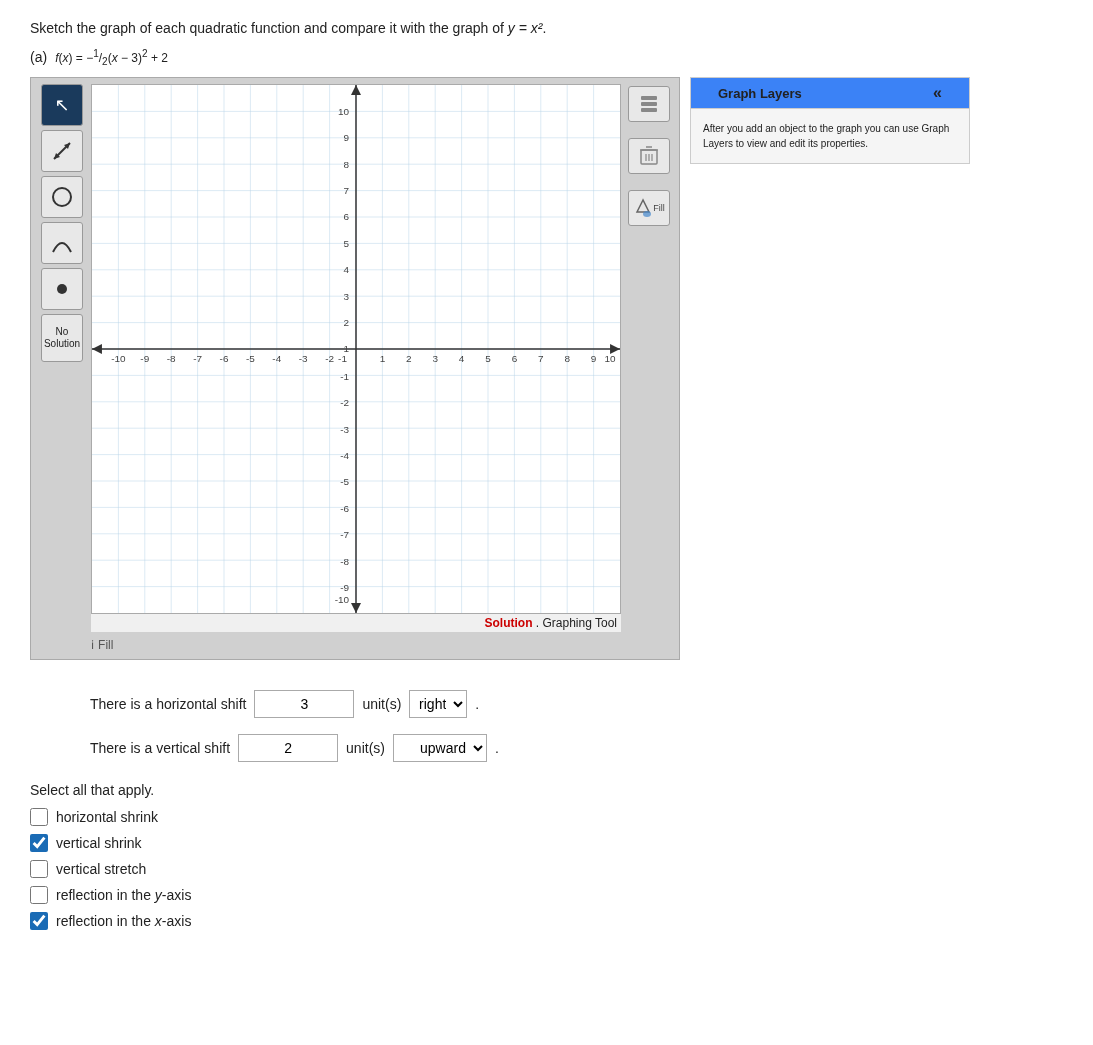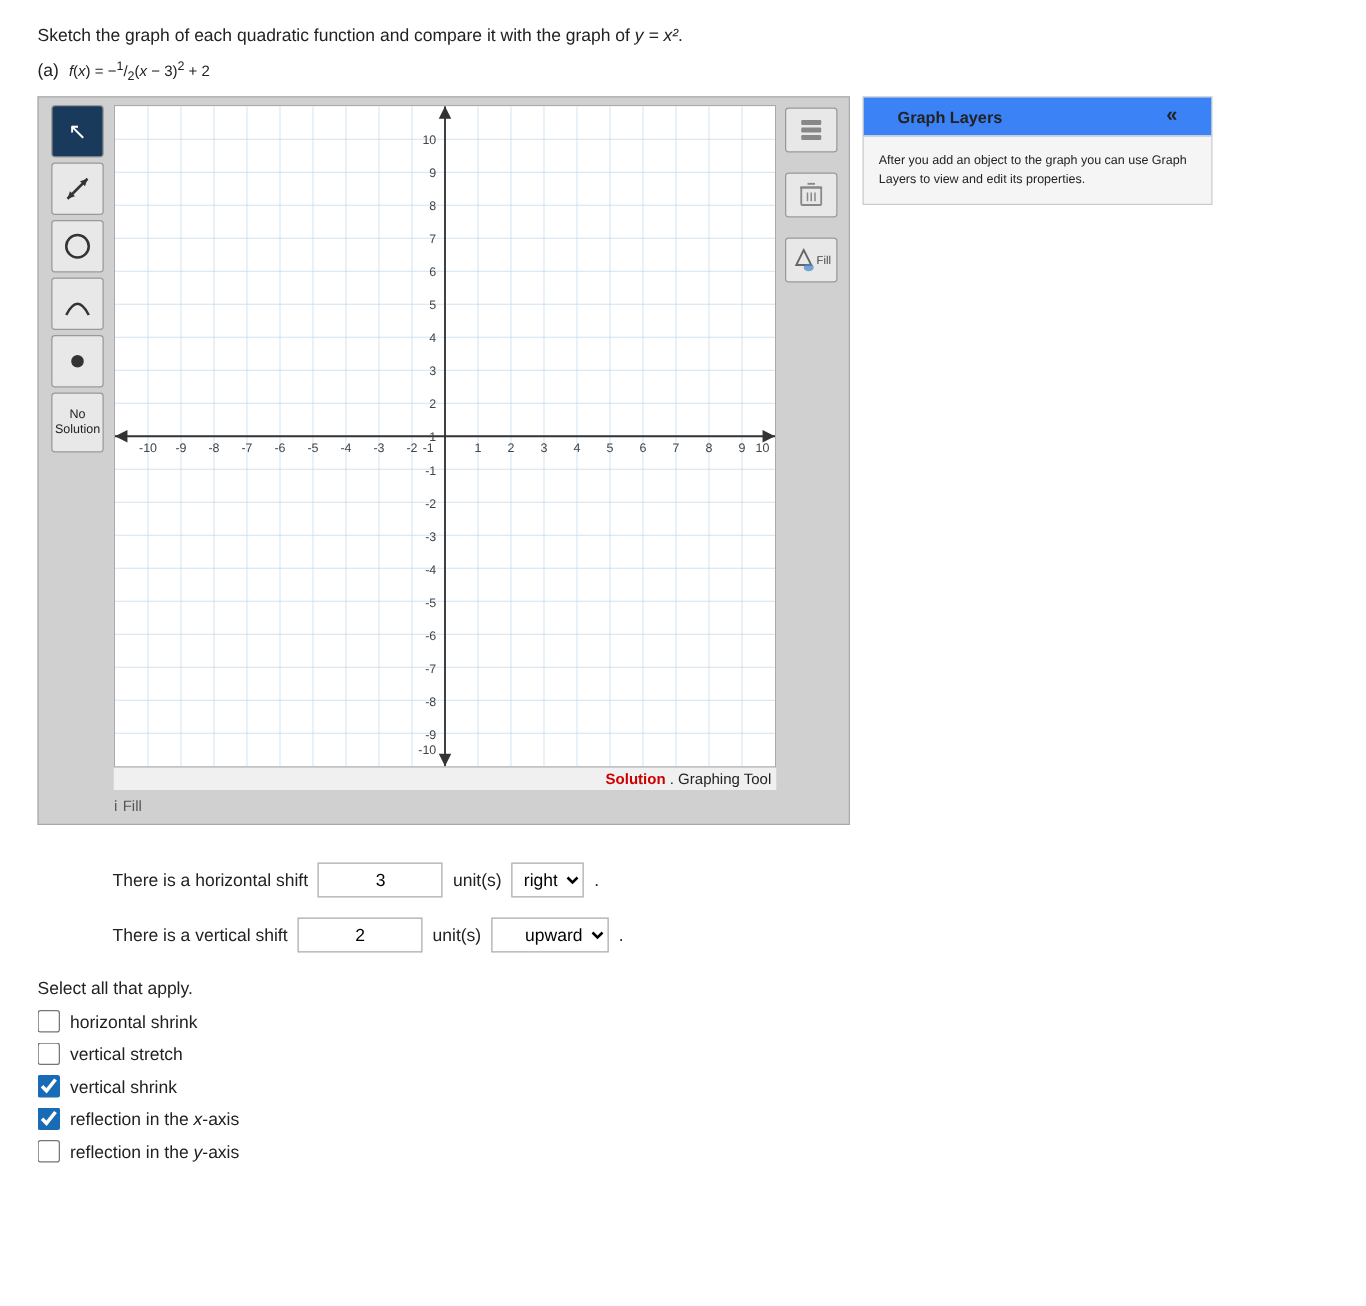--- a/index.html
+++ b/index.html
@@ -457,32 +457,32 @@
 </div>
 
 <div class="checkbox-section">
   <p class="select-label">Select all that apply.</p>
 
   <div class="checkbox-item">
     <input type="checkbox" id="horizontal-shrink" style="">
     <label for="horizontal-shrink">horizontal shrink</label>
   </div>
 
+  <div class="checkbox-item checked">
+    <input type="checkbox" id="vertical-shrink" checked="" style="">
+    <label for="vertical-shrink">vertical shrink</label>
+  </div>
+
   <div class="checkbox-item">
     <input type="checkbox" id="vertical-stretch" style="">
     <label for="vertical-stretch">vertical stretch</label>
   </div>
 
-  <div class="checkbox-item checked">
-    <input type="checkbox" id="vertical-shrink" checked="" style="">
-    <label for="vertical-shrink">vertical shrink</label>
+  <div class="checkbox-item">
+    <input type="checkbox" id="reflection-y" style="">
+    <label for="reflection-y">reflection in the <i>y</i>-axis</label>
   </div>
 
   <div class="checkbox-item checked">
     <input type="checkbox" id="reflection-x" checked="" style="">
     <label for="reflection-x">reflection in the <i>x</i>-axis</label>
   </div>
-
-  <div class="checkbox-item">
-    <input type="checkbox" id="reflection-y" style="">
-    <label for="reflection-y">reflection in the <i>y</i>-axis</label>
-  </div>
 </div>
 
 </body></html>

